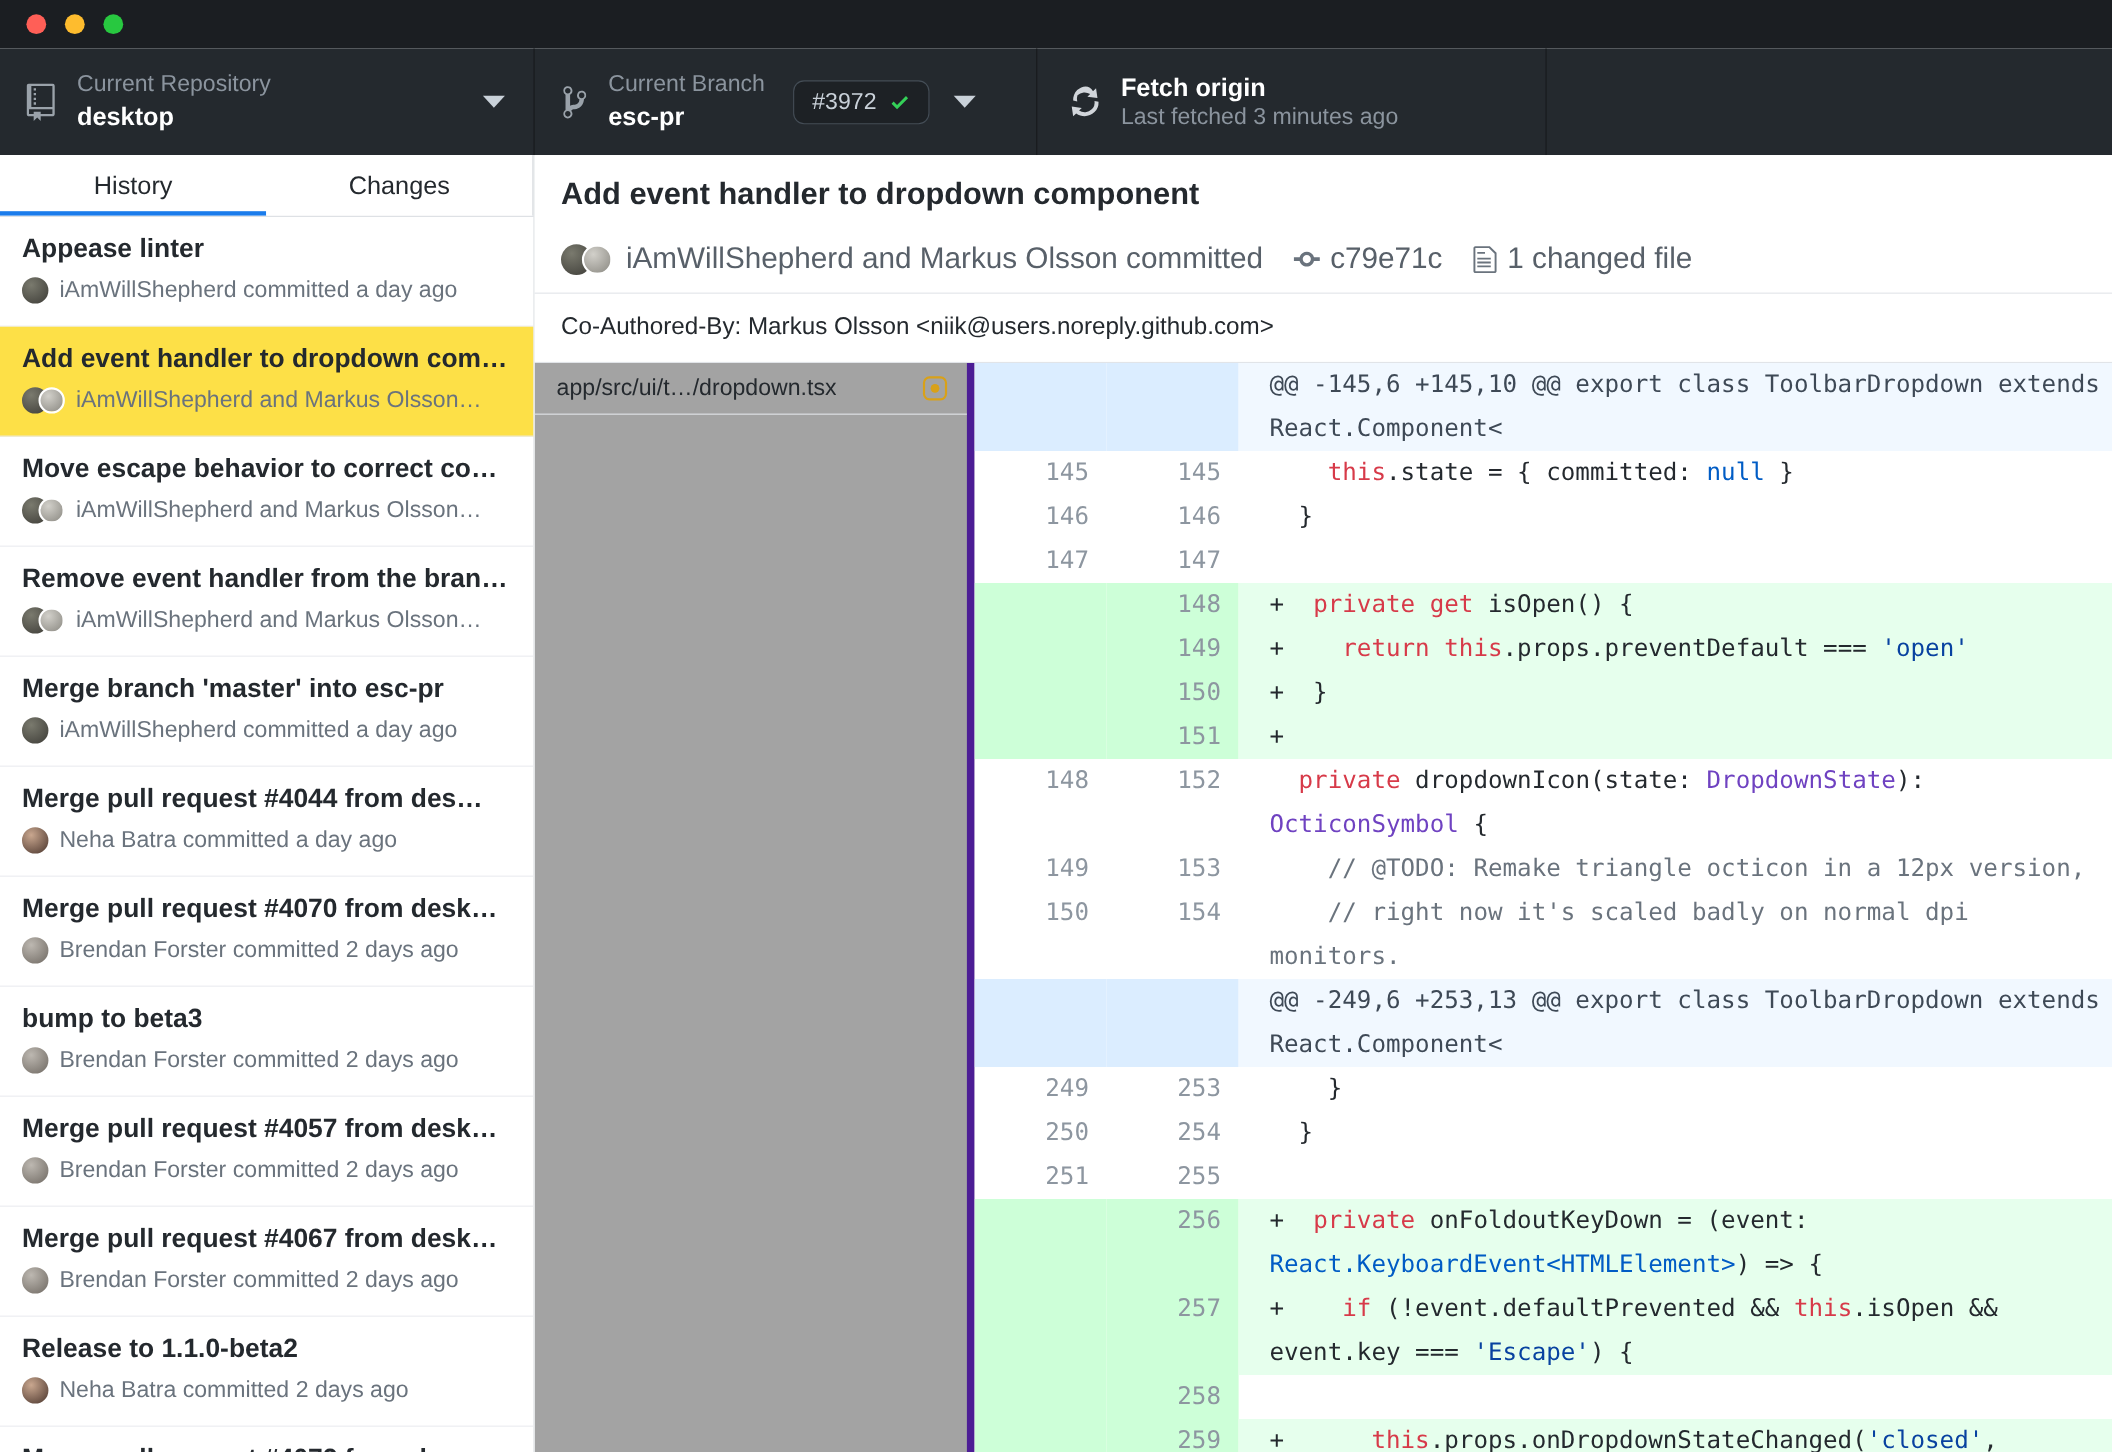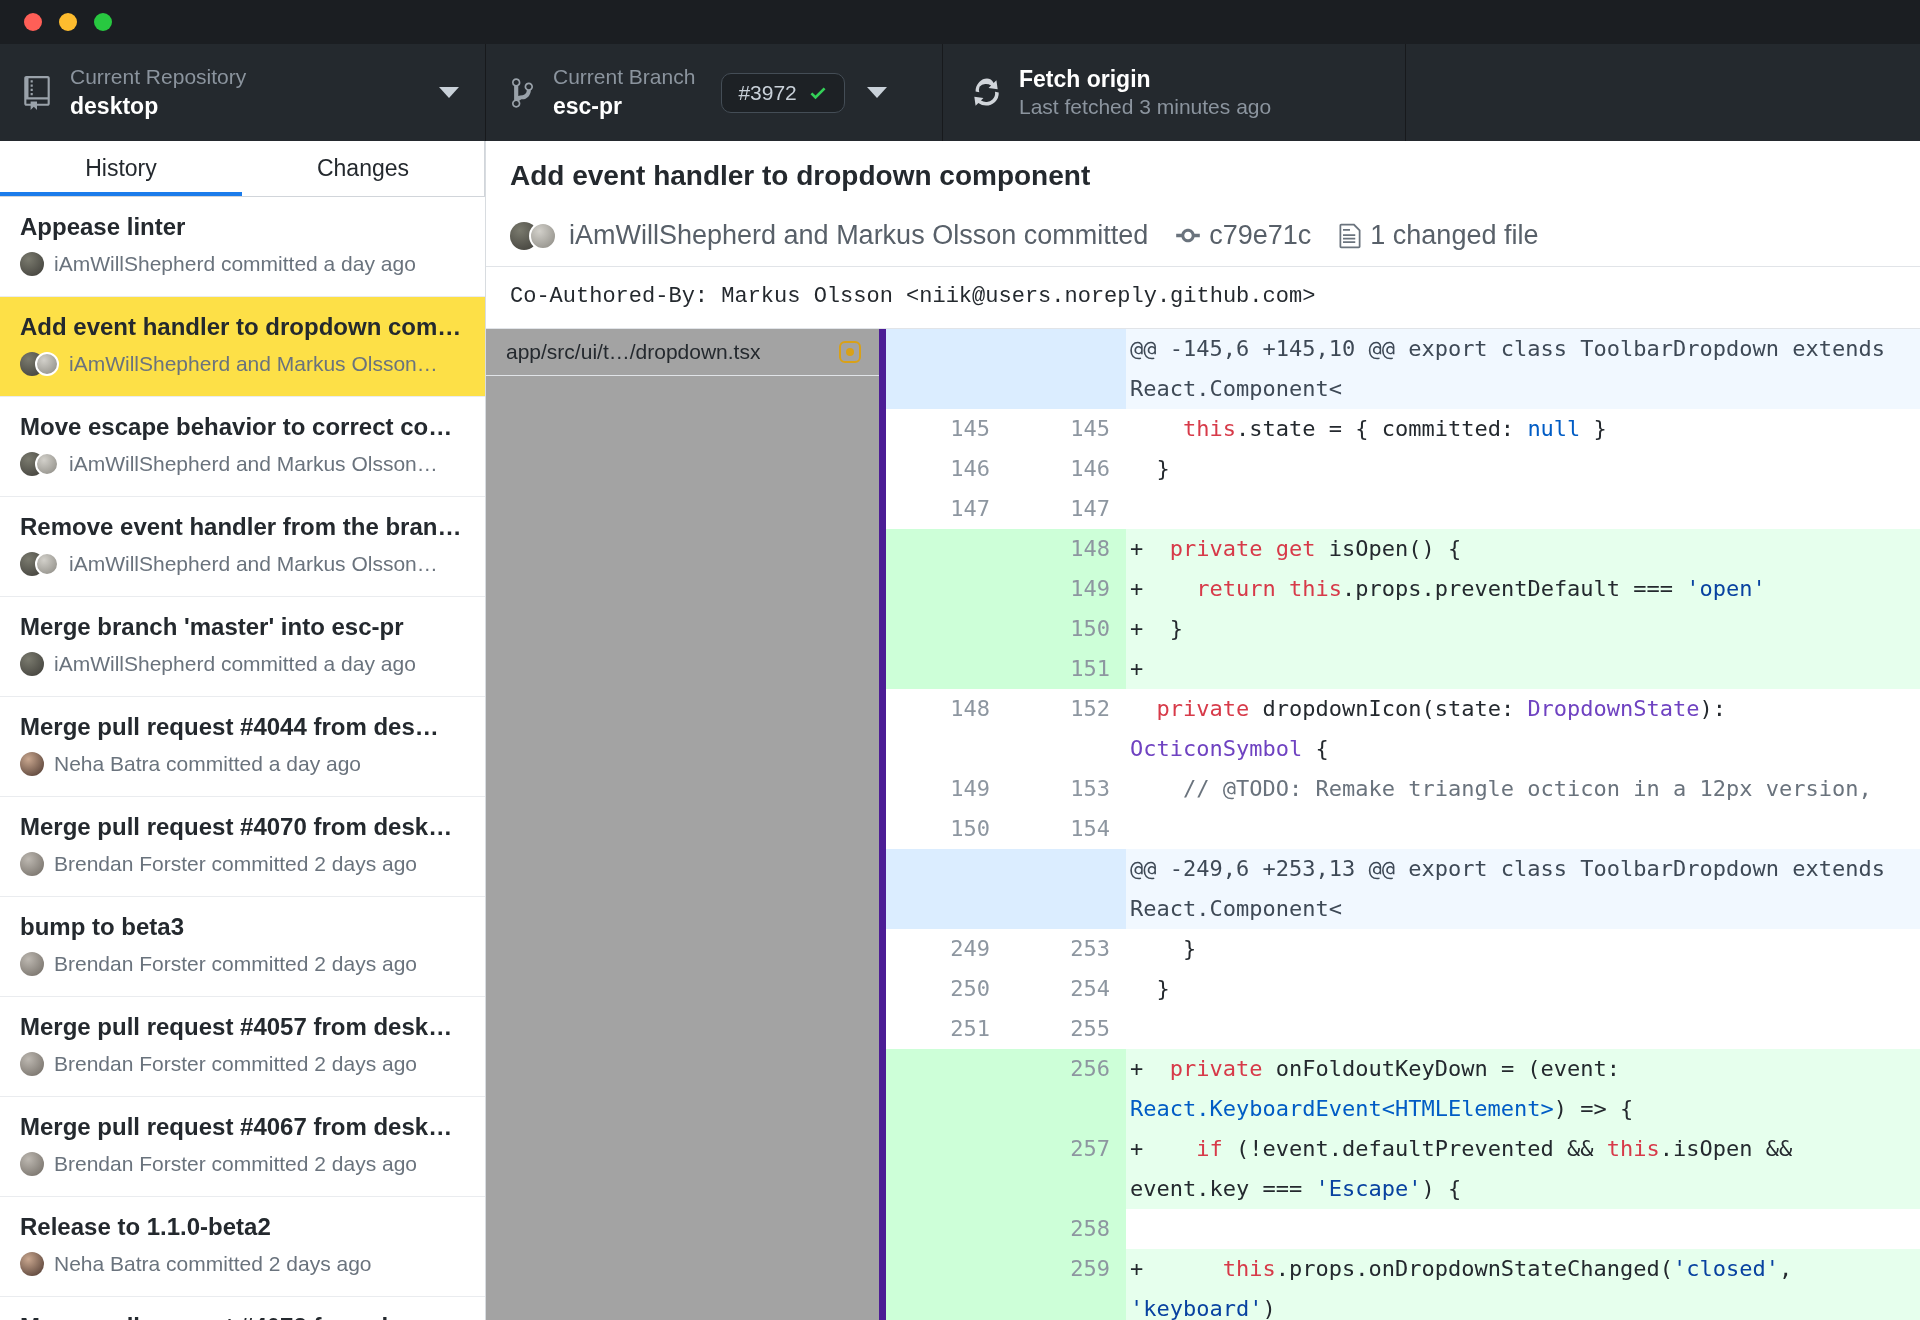--- a/index.html
+++ b/index.html
@@ -56,39 +56,39 @@
   
   .main { flex:1; display:flex; flex-direction:column; min-width:0; background:#fff; }
   .commit-header { padding:18px 32px 0 24px; border-bottom:1px solid #e1e4e8; flex:none; }
   .commit-title-main { font-size:28px; font-weight:bold; color:#24292e; line-height:34px; }
   .byline { display:flex; align-items:center; margin-top:27px; padding-bottom:15px;
             color:#586069; font-size:27px; }
   .byline .avatar { width:28px; height:28px; }
   .byline .commit-avatars { margin-right:12px; }
   .byline-group { display:flex; align-items:center; gap:9px; margin-left:28px; color:#586069; }
   .desc { padding:17px 24px 19px 24px; border-bottom:1px solid #e1e4e8; flex:none;
-          font-family:Liberation Mono, monospace; font-size:22px; color:#24292e; }
+          font-family:Liberation Sans, sans-serif; font-size:22px; color:#24292e; }
 
   
   .diff-area { flex:1; display:flex; overflow:hidden; }
   .file-panel { width:400px; flex:none; border-right:7px solid #4c1d95; background:#a3a3a3; }
   .file-row { height:47px; display:flex; align-items:center; padding:0 18px 0 20px;
               border-bottom:1px solid #e1e4e8; font-size:21px; color:#24292e; cursor:pointer; }
   .file-path { white-space:nowrap; overflow:hidden; }
   .status-modified { margin-left:auto; width:22px; height:22px; border:2px solid #d9a118; border-radius:6px;
                      flex:none; position:relative; }
   .status-modified::after { content:''; position:absolute; left:5px; top:5px; width:8px; height:8px;
                             border-radius:50%; background:#d9a118; }
 
   .diff-pane { flex:1; min-width:0; overflow:hidden; background:#fff;
                font-family:"DejaVu Sans Mono","Liberation Mono",monospace; }
   .diff-row { display:flex; min-height:40px; }
   .g { width:120px; flex:none; text-align:right; padding-right:16px; color:#8d96a0;
        font-size:22px; line-height:40px; }
-  .code { flex:1; min-width:0; padding-left:4px; }
+  .code { flex:1; min-width:0; padding-left:28px; }
   .code-inner { max-width:765px; white-space:pre-wrap; overflow-wrap:break-word; word-break:normal;
                 font-size:22px; line-height:40px; color:#24292e; }
   .diff-row.add .g { background:#cdffd8; }
   .diff-row.add .code { background:#e6ffed; }
   .diff-row.hunk .g { background:#dbedff; }
   .diff-row.hunk .code { background:#f1f8ff; }
   .tok-h { color:#3e4956; }
   .tok-p { color:#24292e; }
   .tok-k { color:#d73a49; }
   .tok-str { color:#0842a0; }
@@ -382,20 +382,23 @@
           <div class="diff-row ctx">
             <div class="g old">149</div>
             <div class="g new">153</div>
             <div class="code">
               <div class="code-inner"><span class="tok-com">    // @TODO: Remake triangle octicon in a 12px version,</span></div>
             </div>
           </div>
           <div class="diff-row ctx">
             <div class="g old">150</div>
             <div class="g new">154</div>
+            <div class="code">
+              <div class="code-inner"><span class="tok-com">    // right now it's scaled badly on normal dpi monitors.</span></div>
+            </div>
           </div>
           <div class="diff-row hunk">
             <div class="g old"></div>
             <div class="g new"></div>
             <div class="code">
               <div class="code-inner"><span class="tok-h">@@ -249,6 +253,13 @@ export class ToolbarDropdown extends React.Component&lt;</span></div>
             </div>
           </div>
           <div class="diff-row ctx">
             <div class="g old">249</div>

